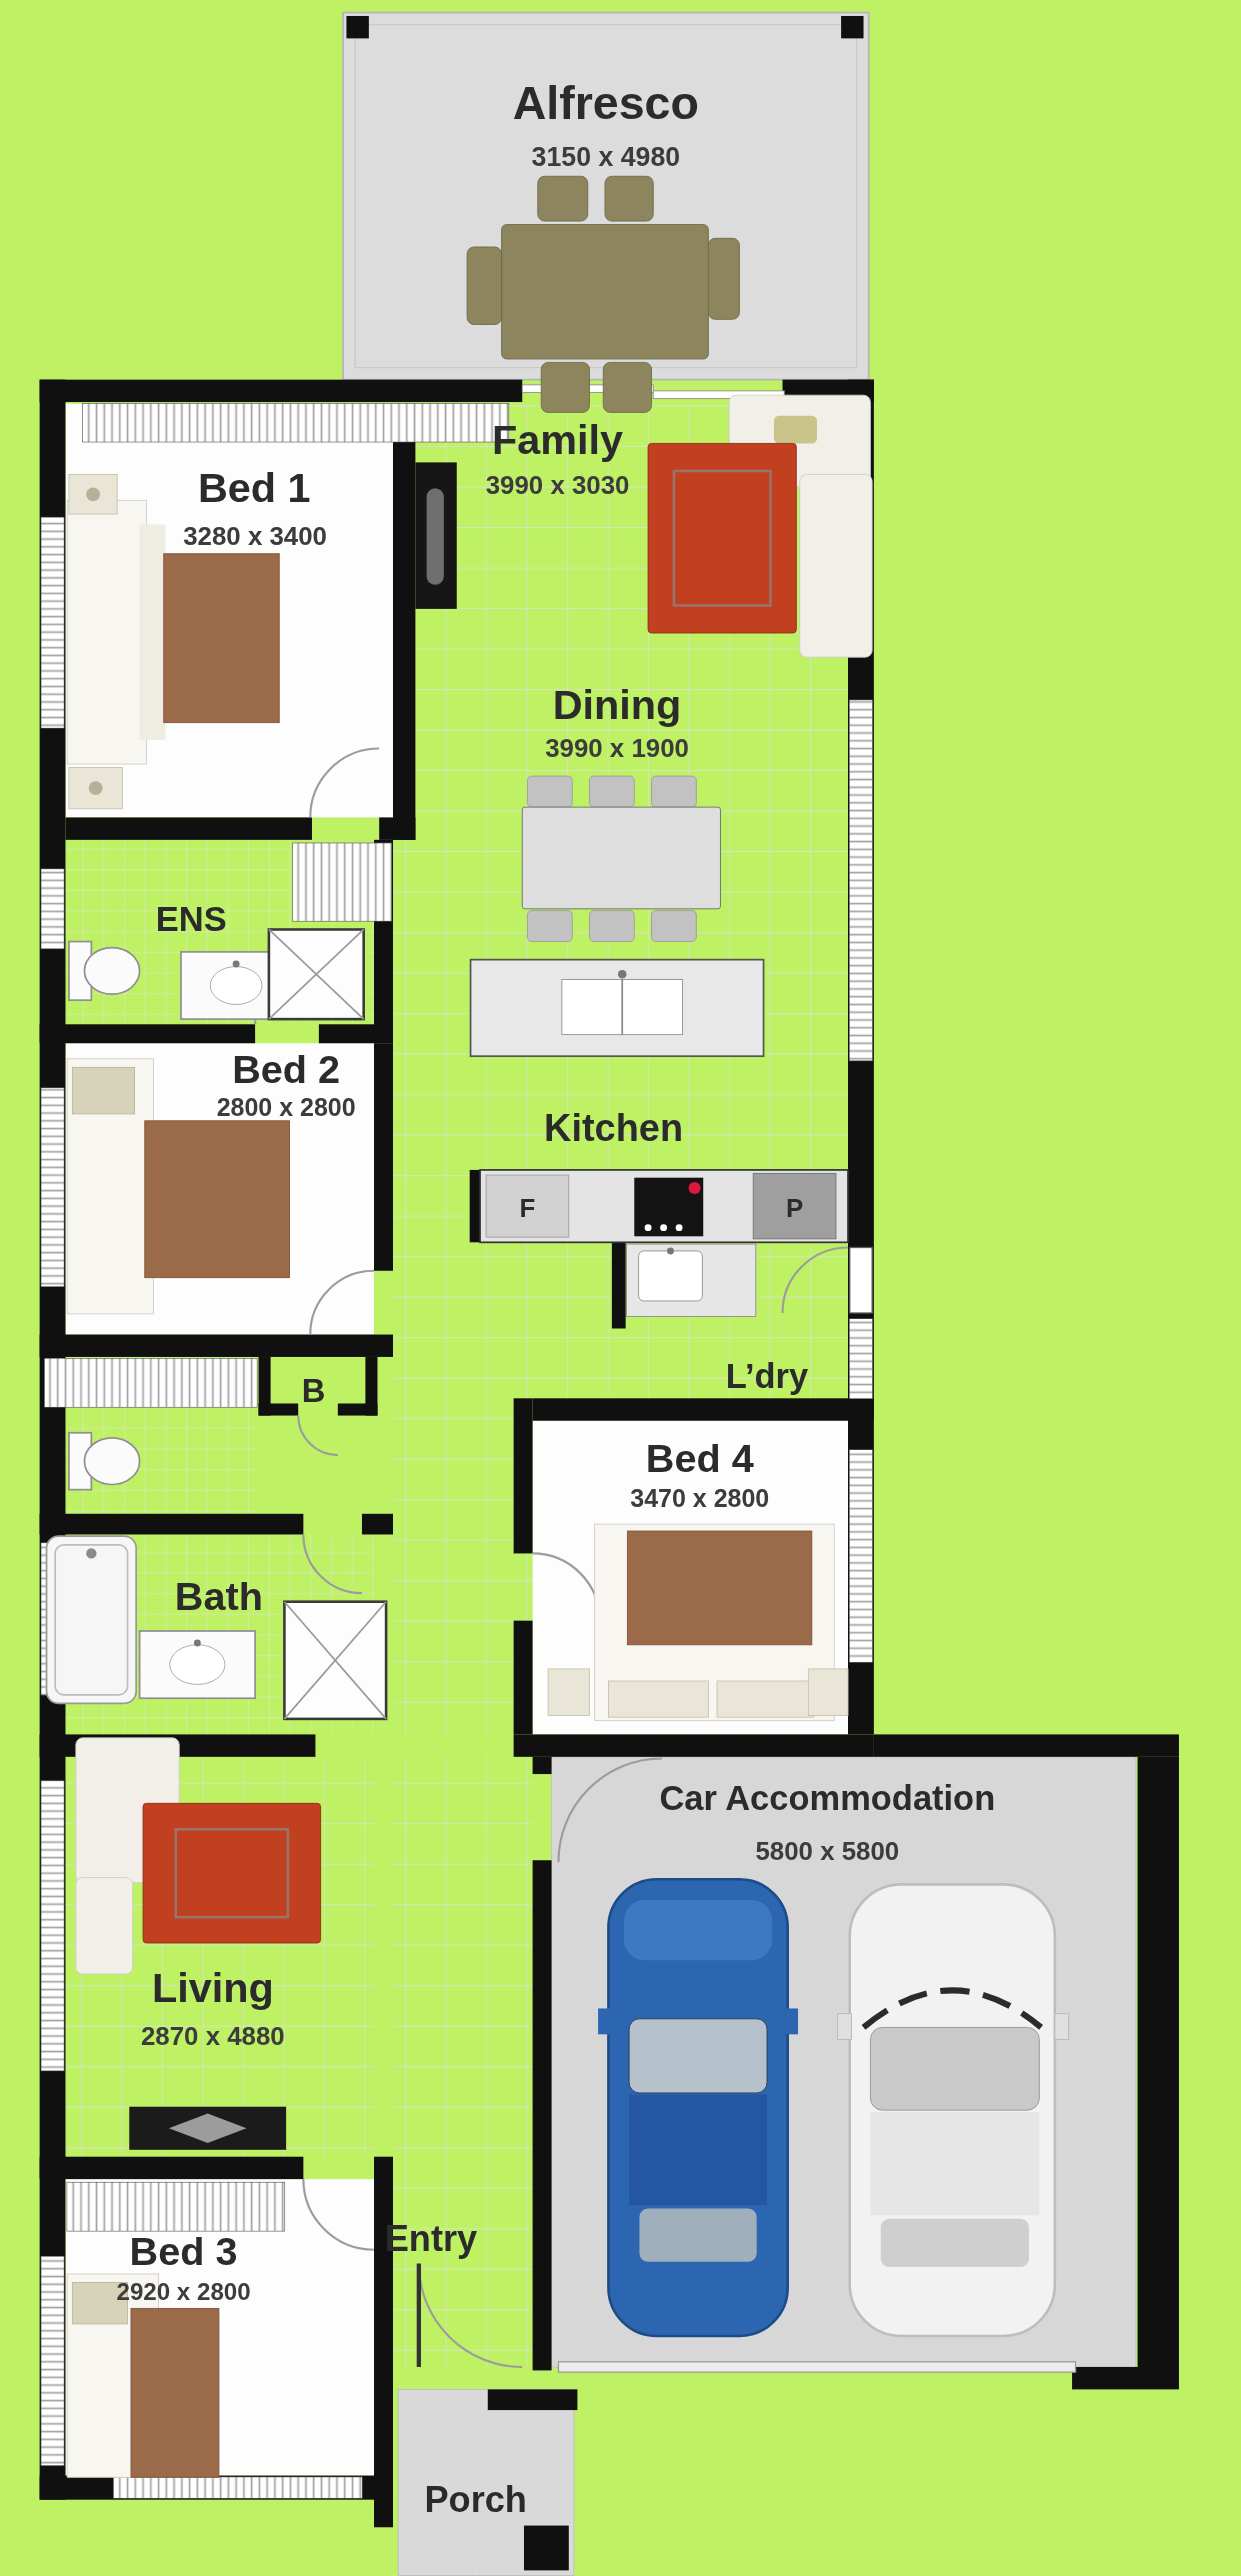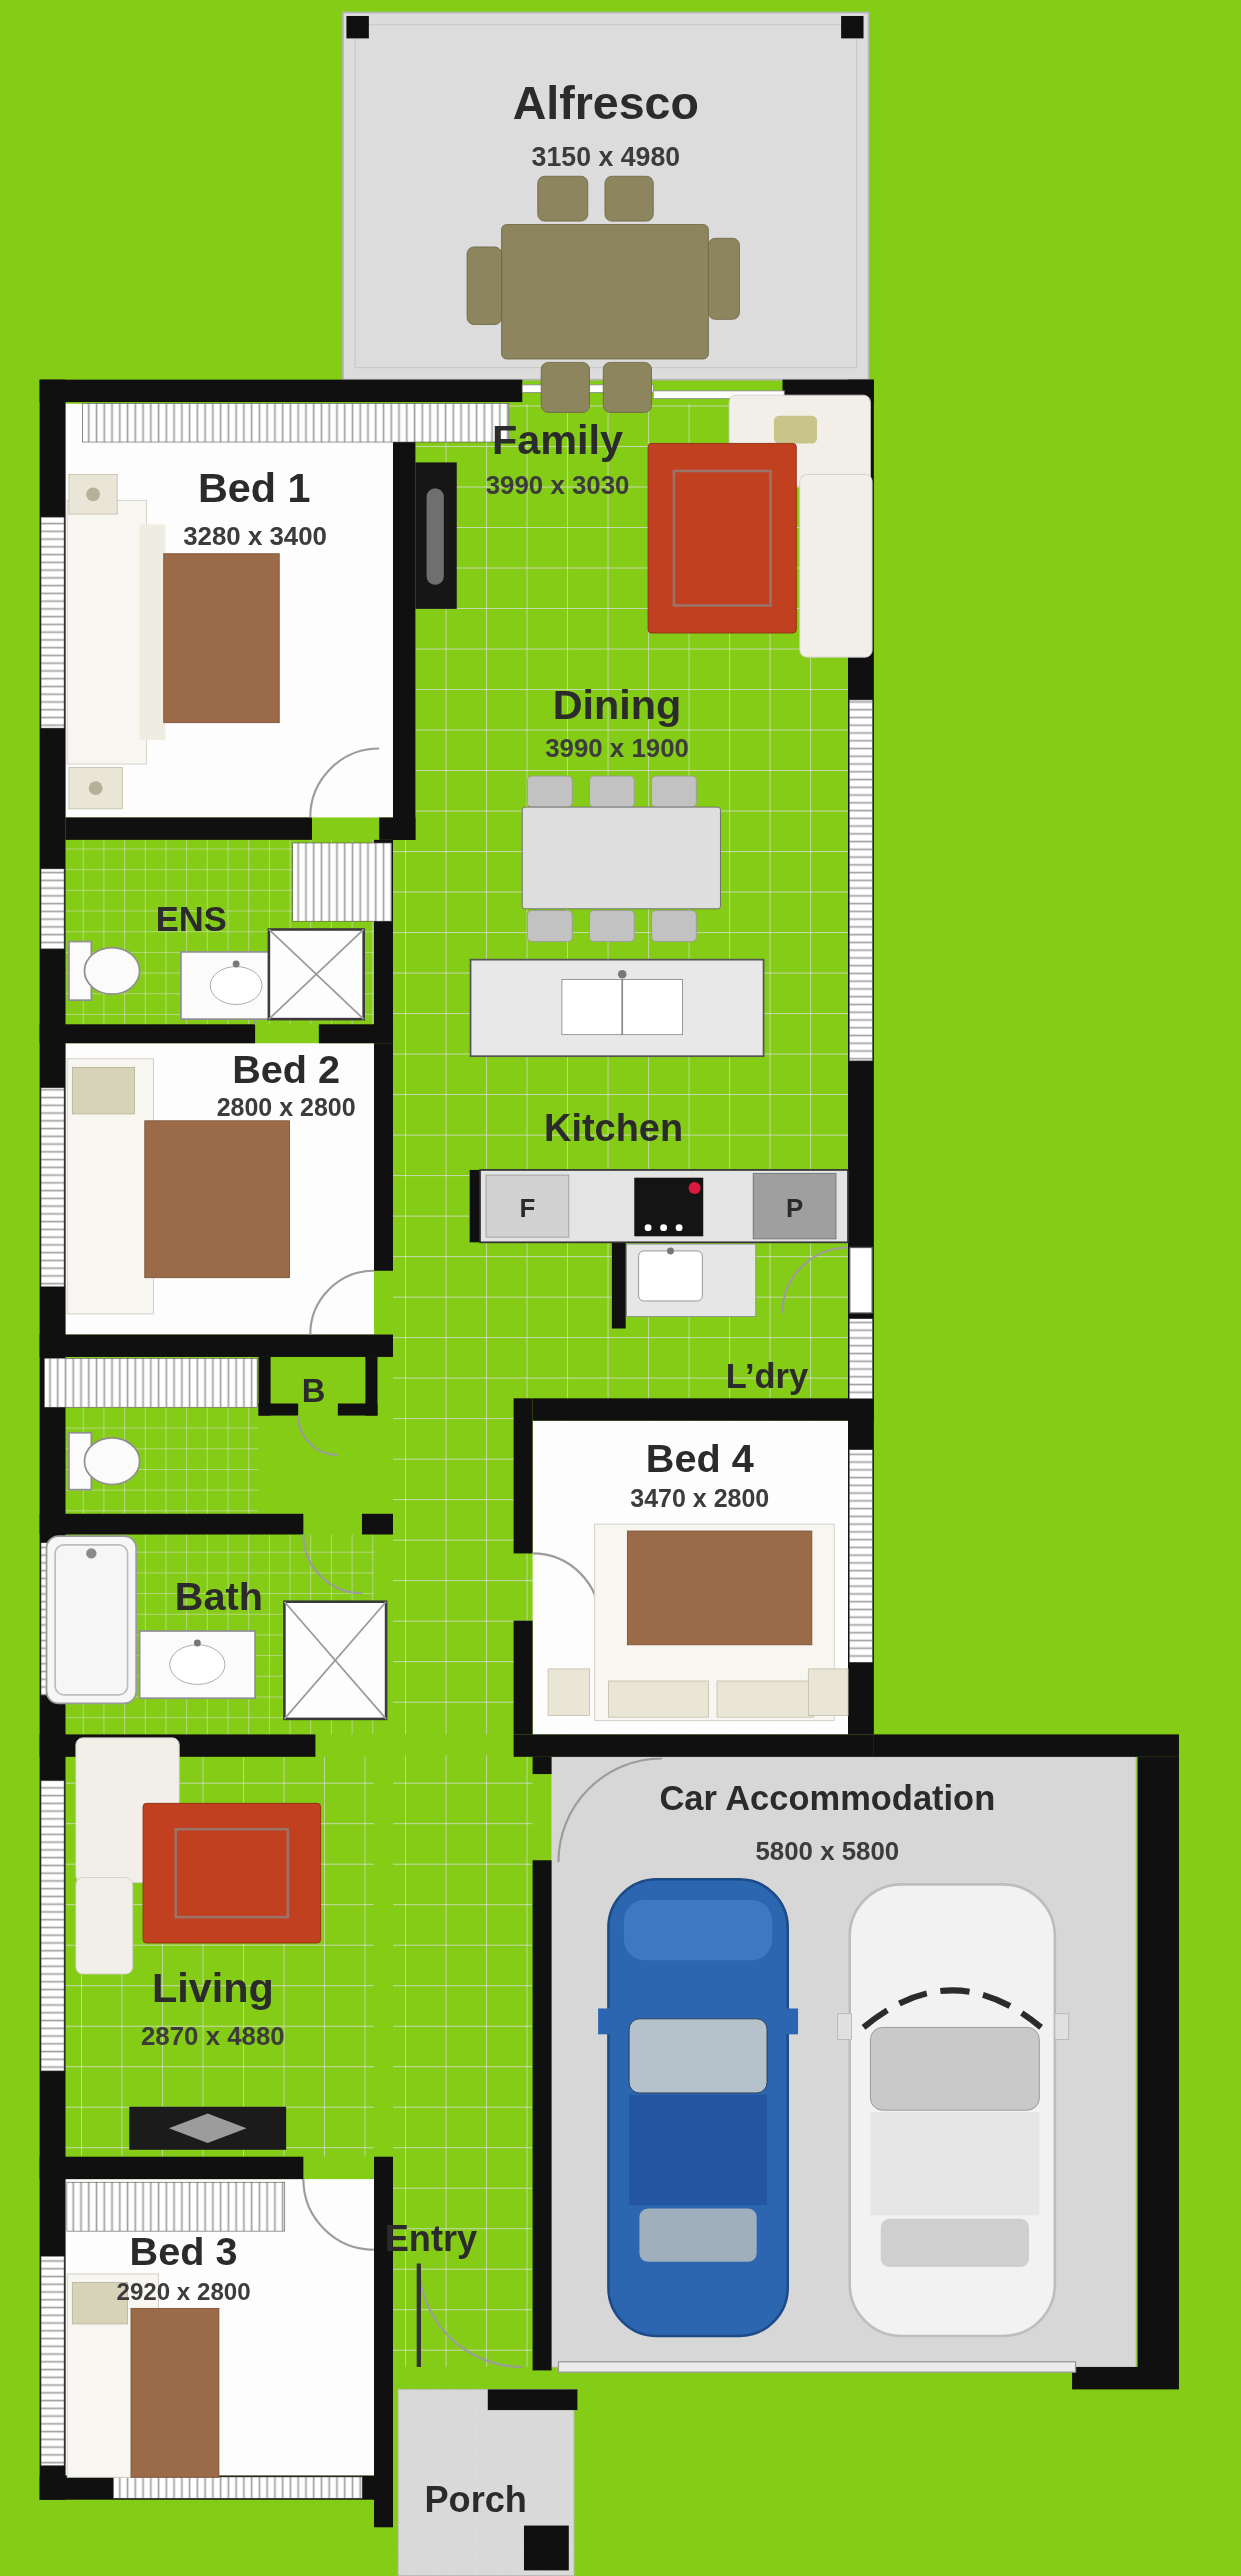--- a/index.html
+++ b/index.html
@@ -1,16 +1,16 @@
 <!DOCTYPE html>
 <html style="font-size:14px"><head>
 <meta charset="utf-8">
 <style>
   html,body{margin:0;padding:0;background:#ffffff;}
-  .stage{position:relative;width:1241px;height:2576px;background:#84cc16;overflow:hidden;
+  .stage{position:relative;width:1241px;height:2576px;background:#bef264;overflow:hidden;
          font-family:"Liberation Sans", sans-serif;}
   svg{display:block;}
   .lbl{font-family:"Liberation Sans", sans-serif;font-weight:700;fill:#2b2b2b;text-anchor:middle;}
   .dim{font-family:"Liberation Sans", sans-serif;font-weight:700;fill:#3c3c3c;text-anchor:middle;}
   .wall{fill:#101010;}
   .winframe{fill:#ffffff;stroke:#5a5a5a;stroke-width:1.5;}
   .fix{fill:#fbfbfb;stroke:#909090;stroke-width:2;}
   .arc{fill:none;stroke:#9c9c9c;stroke-width:2.5;}
   .xline{stroke:#9a9a9a;stroke-width:2;}
 </style>

